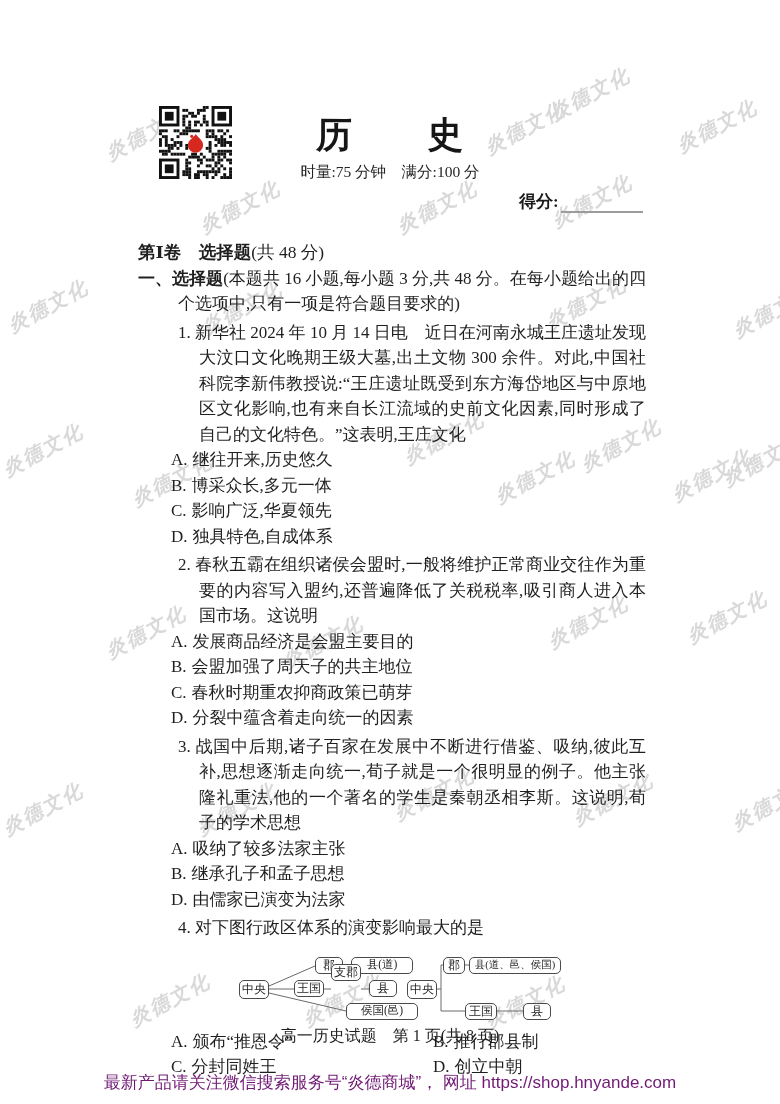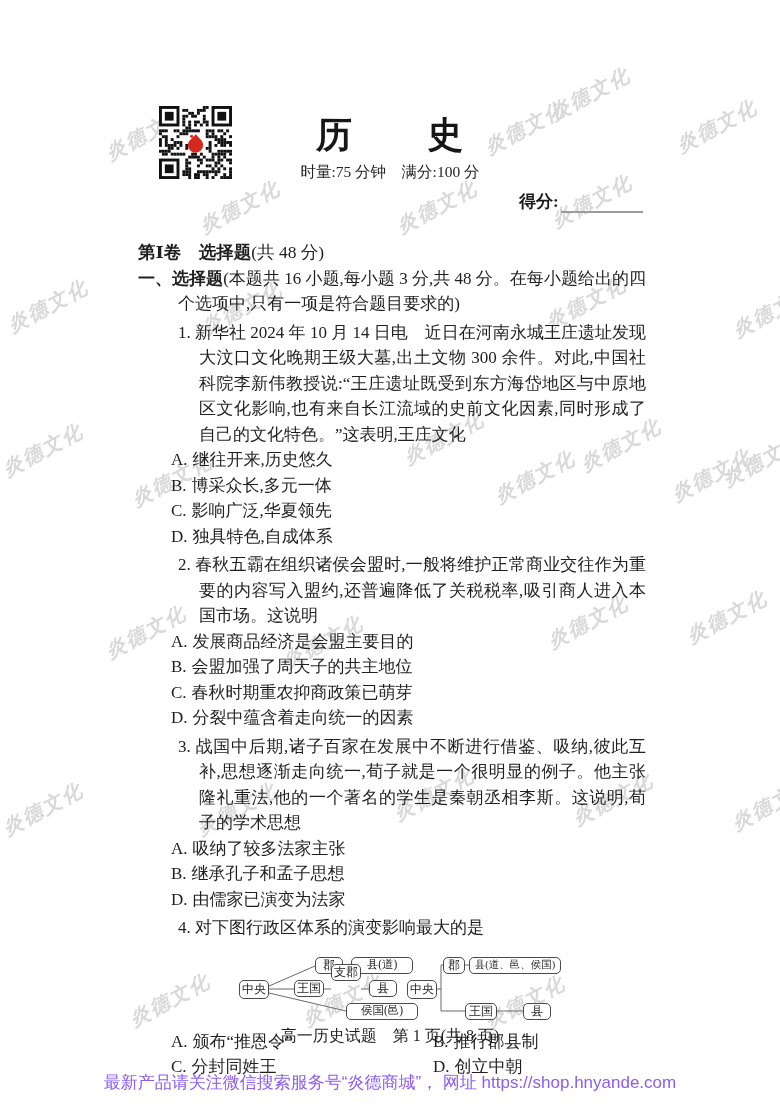--- a/index.html
+++ b/index.html
@@ -49,21 +49,21 @@
   .dnode {
     position:absolute; display:flex; align-items:center; justify-content:center;
     border:1px solid #4a4a4a; border-radius:5px; background:#fff;
     white-space:nowrap; line-height:1; font-size:12px; color:#1f1f1f;
   }
   
   .page-footer { position:absolute; top:1026px; left:0; right:0; text-align:center; font-size:16px; color:#1f1f1f; }
   .promo {
     position:absolute; top:1071px; left:0; right:0; text-align:center;
     font-family:"Liberation Sans","DejaVu Sans",sans-serif;
-    font-size:17px; color:#8b5cf6;
+    font-size:17px; color:#701a75;
   }
 </style>
 </head>
 <body>
 
 <div class="page">
 
   <div class="wm-layer">
       <span style="left: 146px; top: 134px; color: rgb(217, 217, 217);">炎德文化</span>
       <span style="left: 525px; top: 128px; color: rgb(217, 217, 217);">炎德文化</span>

